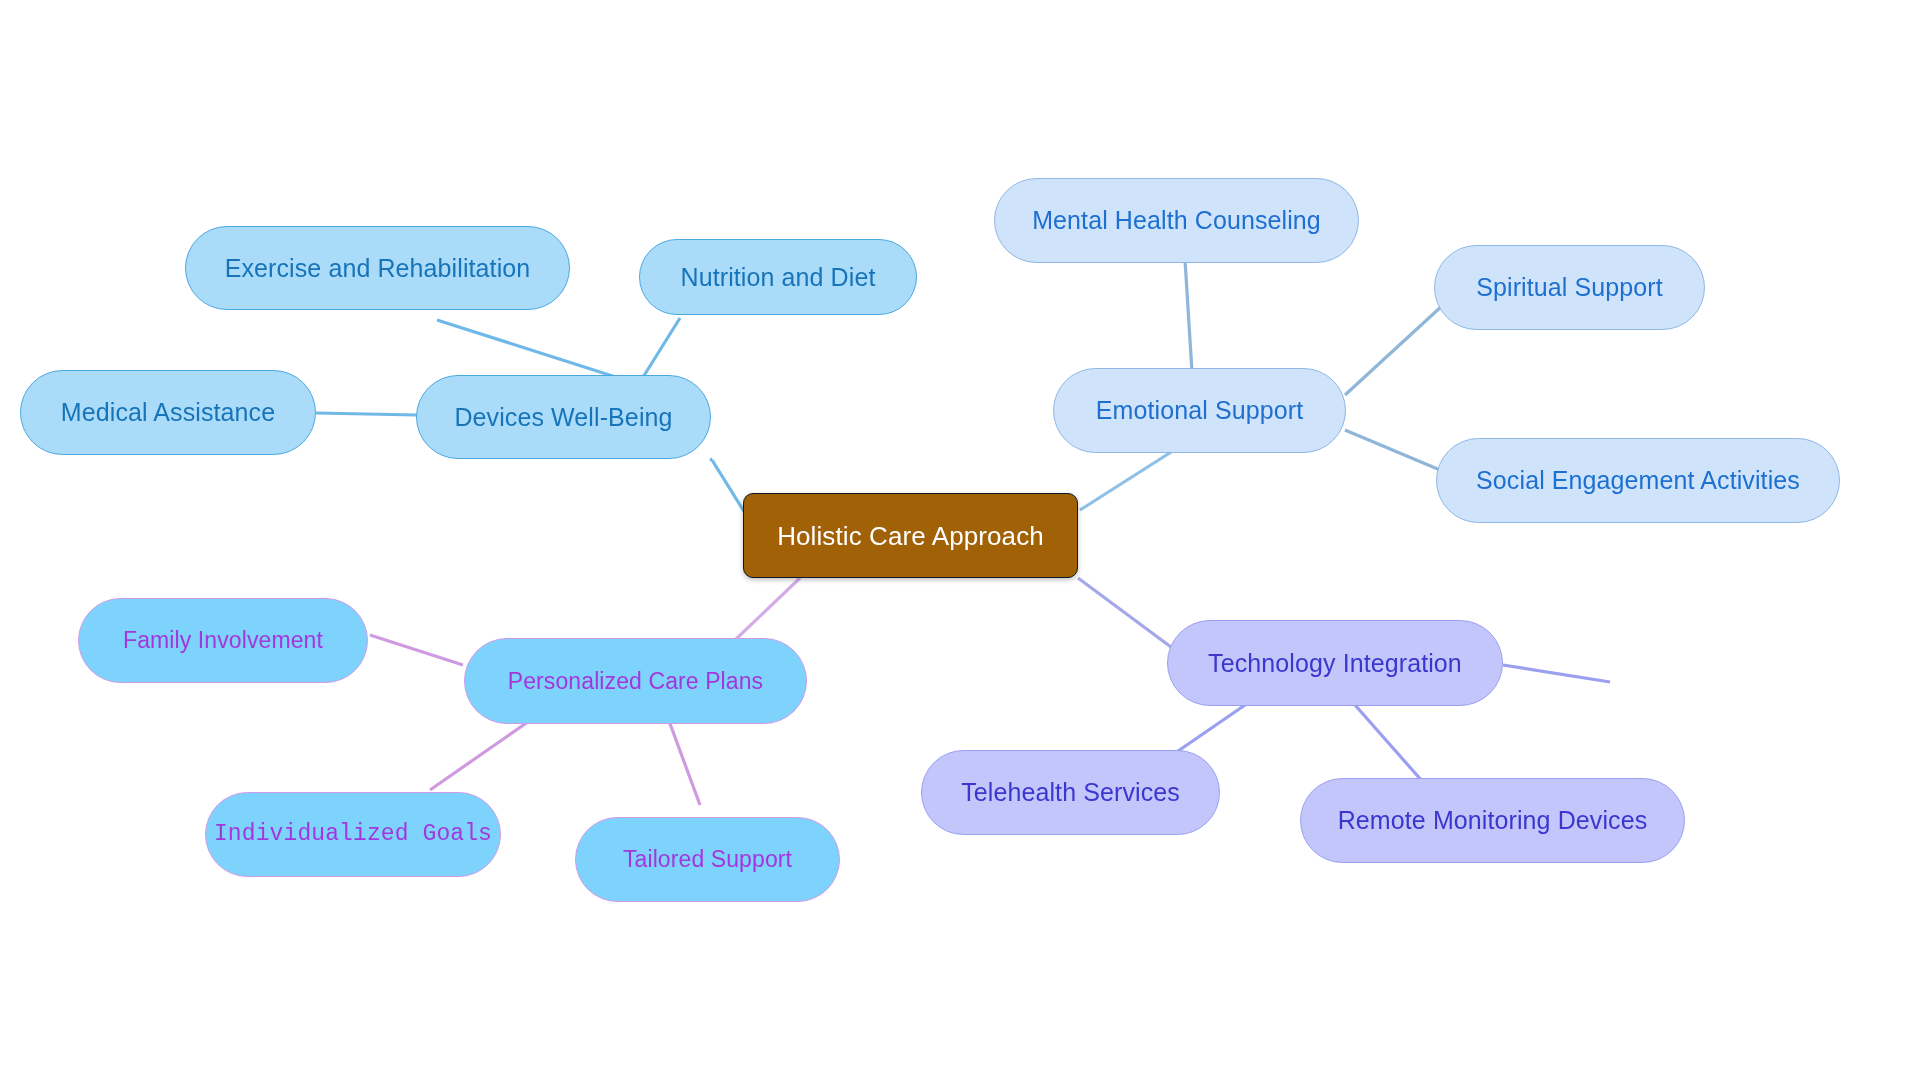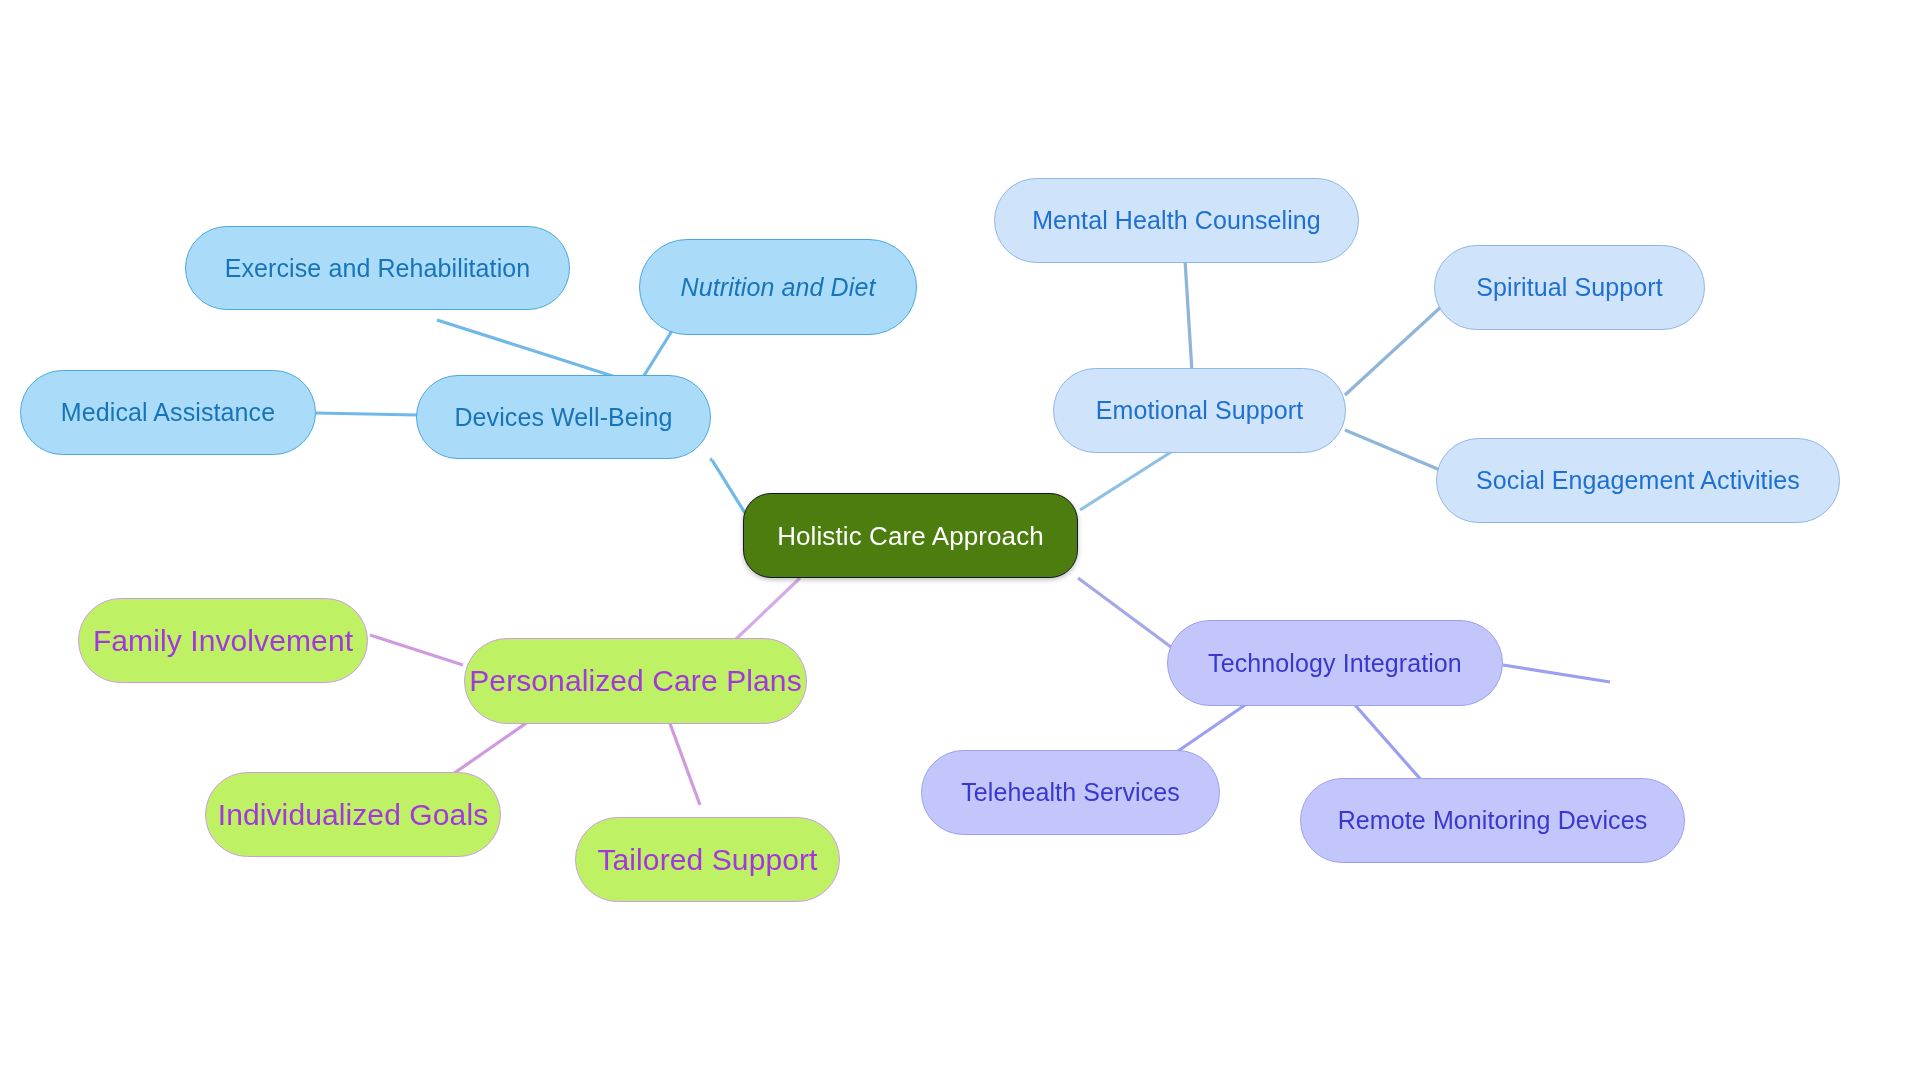--- a/index.html
+++ b/index.html
@@ -33,25 +33,25 @@
     border-style: solid;
     border-width: 1.6px;
     white-space: nowrap;
     letter-spacing: 0.1px;
   }
   .node .label {
     display: block;
     line-height: 1;
   }
   .node-root {
-    background: #4d7c0f;
+    background: #a16207;
     border-color: #111827;
     color: #ffffff;
     font-size: 26px;
-    border-radius: 28px;
+    border-radius: 10px;
     box-shadow: 0 2px 5px rgba(0,0,0,0.25);
   }
   .node-blue-mid {
     background: #aadcfa;
     border-color: #4aa8e0;
     color: #1874b8;
     font-size: 25px;
   }
   .node-blue-pale {
     background: #cfe4fb;
@@ -59,24 +59,24 @@
     color: #1d6fd0;
     font-size: 25px;
   }
   .node-periwinkle {
     background: #c3c6fb;
     border-color: #9b9ff0;
     color: #3a37cf;
     font-size: 25px;
   }
   .node-orchid {
-    background: #bef264;
+    background: #7dd3fc;
     border-color: #d09ae8;
     color: #a336dd;
-    font-size: 30px;
+    font-size: 23px;
   }
 </style>
 </head>
 <body>
 
 <div id="canvas">
 
   <svg id="edges" viewBox="0 0 1920 1083" xmlns="http://www.w3.org/2000/svg">
 
     <path d="M 745 513 L 712 460" stroke="#6fb8e8" stroke-width="3.2" fill="none"></path>
@@ -114,21 +114,21 @@
   </div>
 
   <div class="node node-blue-mid" style="left:20px; top:370px; width:296px; height:85px;">
     <span class="label">Medical Assistance</span>
   </div>
 
   <div class="node node-blue-mid" style="left:185px; top:226px; width:385px; height:84px;text-align:center;">
     <span class="label">Exercise and Rehabilitation</span>
   </div>
 
-  <div class="node node-blue-mid" style="left:639px; top:239px; width:278px; height:96px;font-style:italic;">
+  <div class="node node-blue-mid" style="left:639px; top:239px; width:278px; height:76px;">
     <span class="label">Nutrition and Diet</span>
   </div>
 
   <div class="node node-blue-pale" style="left:1053px; top:368px; width:293px; height:85px;">
     <span class="label">Emotional Support</span>
   </div>
 
   <div class="node node-blue-pale" style="left:994px; top:178px; width:365px; height:85px;">
     <span class="label">Mental Health Counseling</span>
   </div>
@@ -155,21 +155,21 @@
 
 
   <div class="node node-orchid" style="left:464px; top:638px; width:343px; height:86px;">
     <span class="label">Personalized Care Plans</span>
   </div>
 
   <div class="node node-orchid" style="left:78px; top:598px; width:290px; height:85px;">
     <span class="label">Family Involvement</span>
   </div>
 
-  <div class="node node-orchid" style="left:205px; top:772px; width:296px; height:85px;">
+  <div class="node node-orchid" style="left:205px; top:792px; width:296px; height:85px;font-family:Liberation Mono, monospace;">
     <span class="label">Individualized Goals</span>
   </div>
 
   <div class="node node-orchid" style="left:575px; top:817px; width:265px; height:85px;">
     <span class="label">Tailored Support</span>
   </div>
 
 </div>
 
 </body></html>

